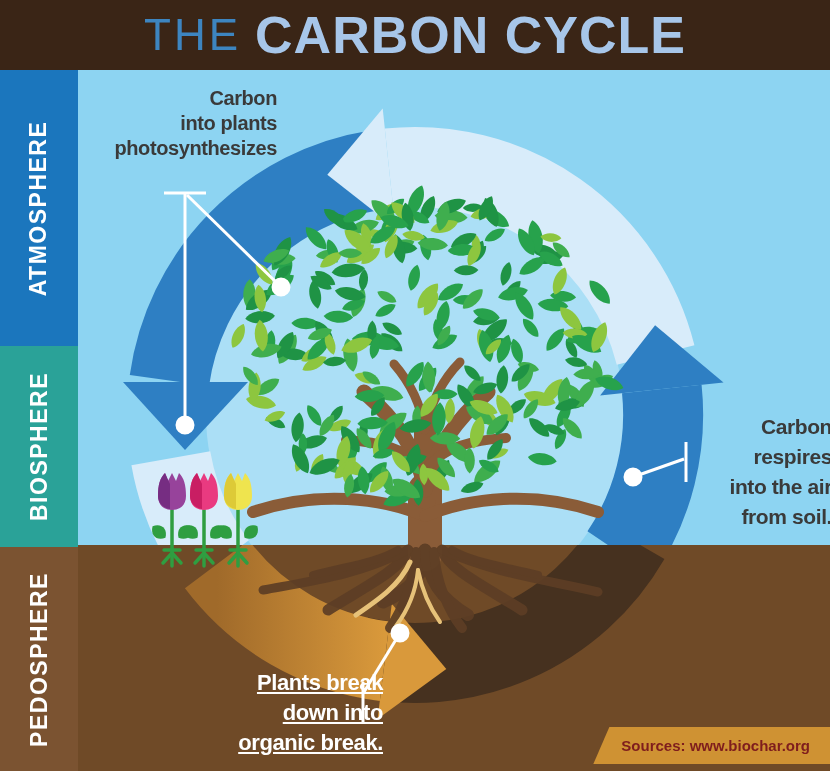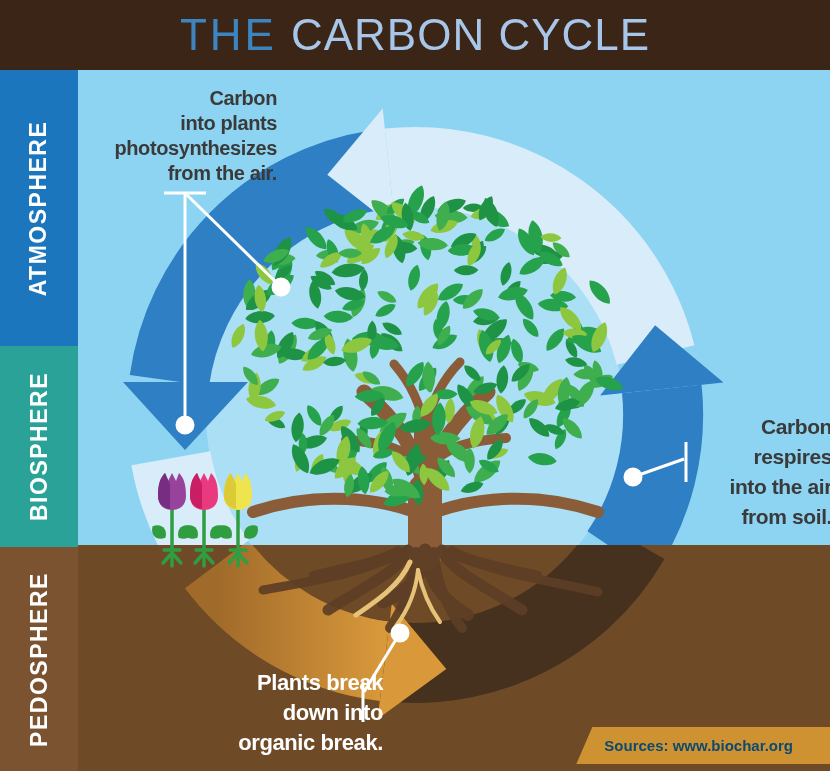--- a/index.html
+++ b/index.html
@@ -2,38 +2,38 @@
 <html><head>
 <meta charset="utf-8">
 <style>
   html,body{margin:0;padding:0;background:#222;}
   .root{position:relative;width:830px;height:771px;overflow:hidden;
         font-family:"Liberation Sans",sans-serif;background:#8dd4f2;}
   
   .titlebar{position:absolute;left:0;top:0;width:830px;height:70px;background:#3a2516;
             display:flex;align-items:center;justify-content:center;gap:14px;z-index:4;}
   .title-prefix{font-size:44px;font-weight:400;color:#3d85c0;letter-spacing:3px;}
-  .title-main{font-size:44px;font-weight:400;color:#a7c6e9;letter-spacing:1px;}
+  .title-main{font-size:52px;font-weight:700;color:#a7c6e9;letter-spacing:1px;}
   
   .zone{position:absolute;left:0;width:78px;display:flex;align-items:center;justify-content:center;z-index:3;}
   .zone span{transform:rotate(-90deg);white-space:nowrap;color:#fff;font-weight:bold;
              font-size:23px;letter-spacing:1.5px;}
   .zone-atmosphere{top:70px;height:276px;background:#1b76bd;}
   .zone-biosphere{top:346px;height:201px;background:#2aa298;}
   .zone-pedosphere{top:547px;height:224px;background:#7b5331;}
   
   .scene{position:absolute;left:78px;top:70px;z-index:1;}
   
   .note{position:absolute;text-align:right;font-weight:bold;z-index:5;}
   .note-photo{left:97px;top:86px;width:180px;font-size:20px;line-height:25px;color:#3a3a3a;letter-spacing:-0.4px;}
   .note-resp{left:660px;top:412px;width:172px;font-size:21px;line-height:30px;color:#3a3a3a;letter-spacing:-0.4px;}
-  .note-decomp{left:183px;top:668px;width:200px;font-size:22px;line-height:30px;color:#fff;letter-spacing:-0.4px;}
+  .note-decomp{left:183px;top:668px;width:200px;font-size:22px;line-height:30px;color:#fff;letter-spacing:-0.4px;text-decoration:underline;}
   
-  .badge{position:absolute;right:0;top:727px;background:#cf9233;color:#0c4a6e;z-index:6;
-         font-size:15px;font-weight:bold;padding:10px 37px 10px 28px;
+  .badge{position:absolute;right:0;top:727px;background:#cf9233;color:#7f1d1d;z-index:6;
+         font-size:15px;font-weight:bold;padding:10px 20px 10px 28px;
          clip-path:polygon(16px 0,100% 0,100% 100%,0 100%);}
 </style>
 </head>
 <body>
 
 <div class="root">
 
   <div class="titlebar">
     <span class="title-prefix">THE</span>
     <span class="title-main">CARBON CYCLE</span>
@@ -437,21 +437,20 @@
       <path d="M322 563 L286 622"></path>
       <path d="M285 612 L285 652"></path>
       <circle cx="322" cy="563" r="8" fill="#ffffff"></circle>
     </g>
   </svg>
 
   <div class="note note-photo">
     <div>Carbon</div>
     <div>into plants</div>
     <div>photosynthesizes</div>
-    <div>from the air.</div>
   </div>
   <div class="note note-resp">
     <div>Carbon</div>
     <div>respires</div>
     <div>into the air</div>
     <div>from soil.</div>
   </div>
   <div class="note note-decomp">
     <div>Plants break</div>
     <div>down into</div>

